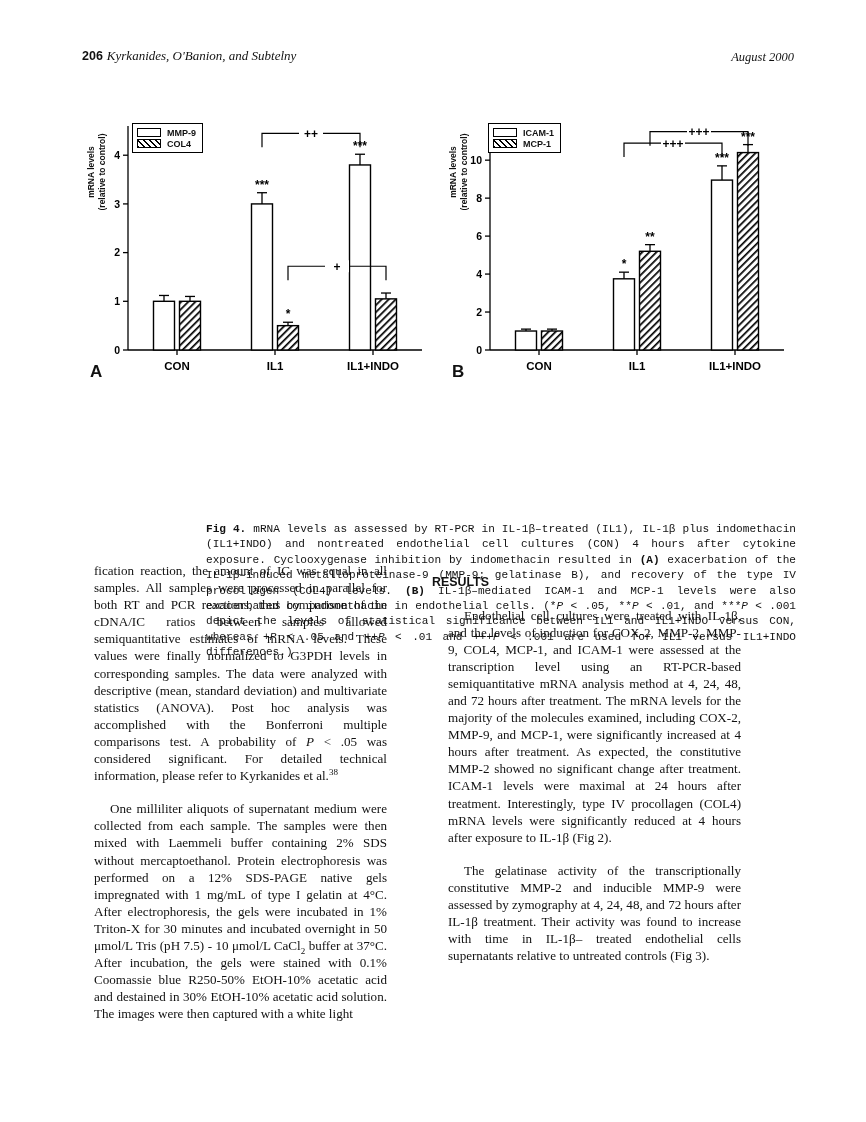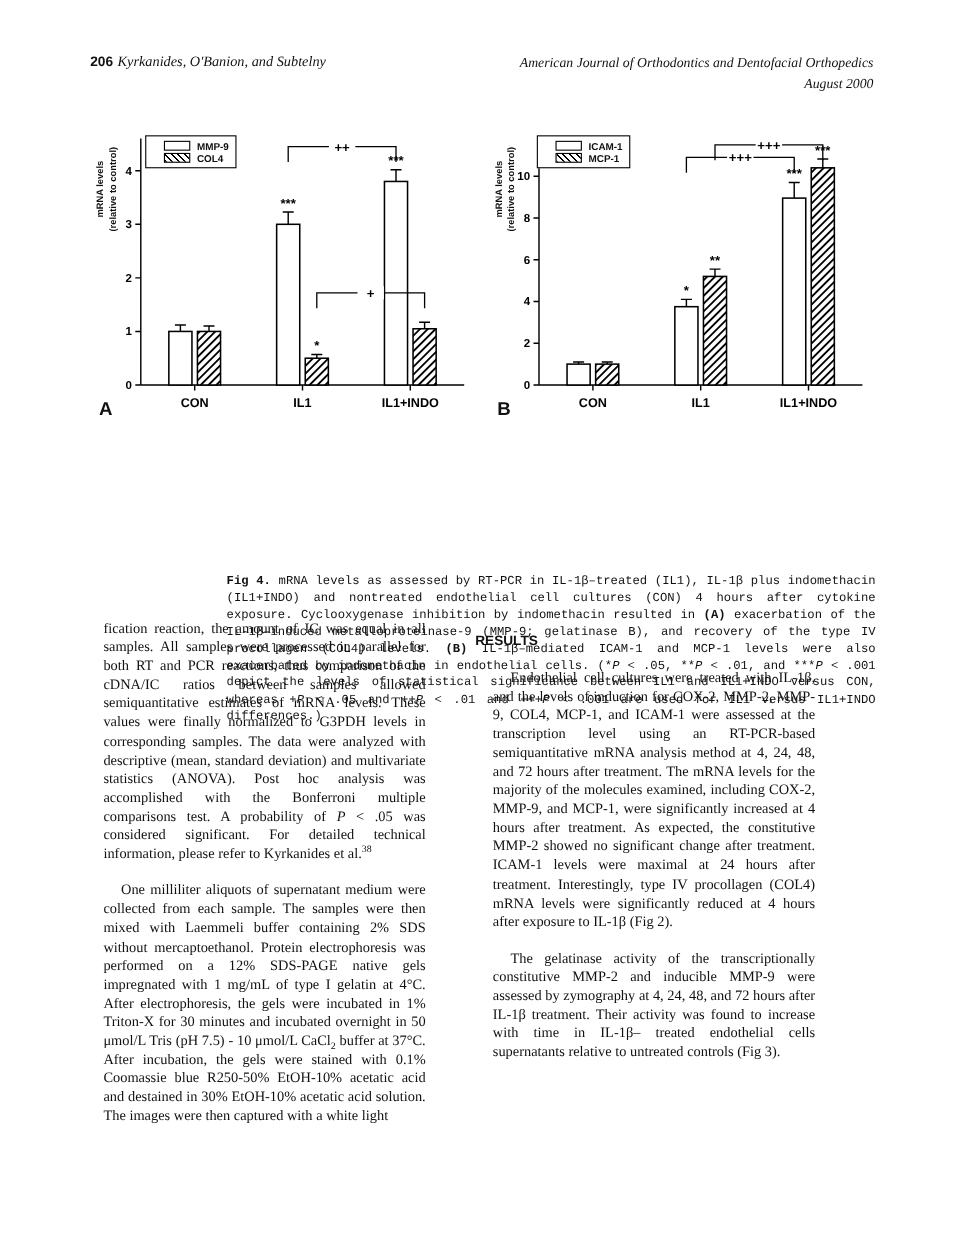--- a/index.html
+++ b/index.html
@@ -99,21 +99,21 @@
   }
   .plot-svg { position: absolute; left: 0; top: 0; }
 
   .legend-box {
     position: absolute;
     font-family: "Liberation Sans", sans-serif;
     font-weight: bold;
     font-size: 9px;
     border: 1.6px solid #000;
     background: #fff;
-    padding: 3px 6px 3px 16px;
+    padding: 3px 6px 3px 4px;
     line-height: 12px;
   }
   .panel.a .legend-box { left: 44px; top: 5px; }
   .panel.b .legend-box { left: 38px; top: 5px; }
   .legend-row { display: flex; align-items: center; height: 11px; }
   .swatch {
     width: 24px; height: 9px;
     border: 1.3px solid #000;
     background: #fff;
     margin-right: 6px;
@@ -169,21 +169,20 @@
   sub { font-size: 9px; vertical-align: sub; line-height: 0; }
 </style>
 </head>
 <body>
 
 <div class="running-head">
   <div class="rh-left">
     <span class="folio">206</span><span class="names">Kyrkanides, O'Banion, and Subtelny</span>
   </div>
   <div class="rh-right">
-    <div>American Journal of Orthodontics and Dentofacial Orthopedics</div>
     <div>August 2000</div>
   </div>
 </div>
 
 <div class="figure-block">
   <div class="panels">
 
     <div class="panel a">
       <div class="axis-title">
         <span>mRNA levels</span><br>

